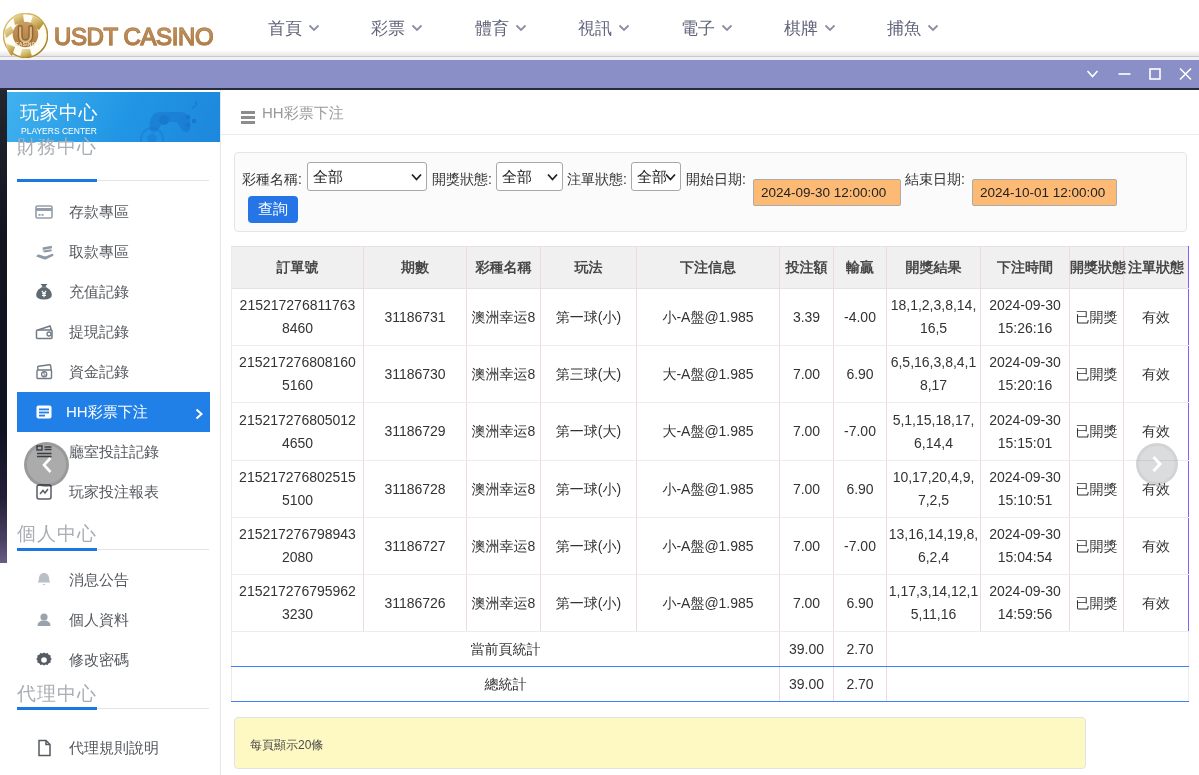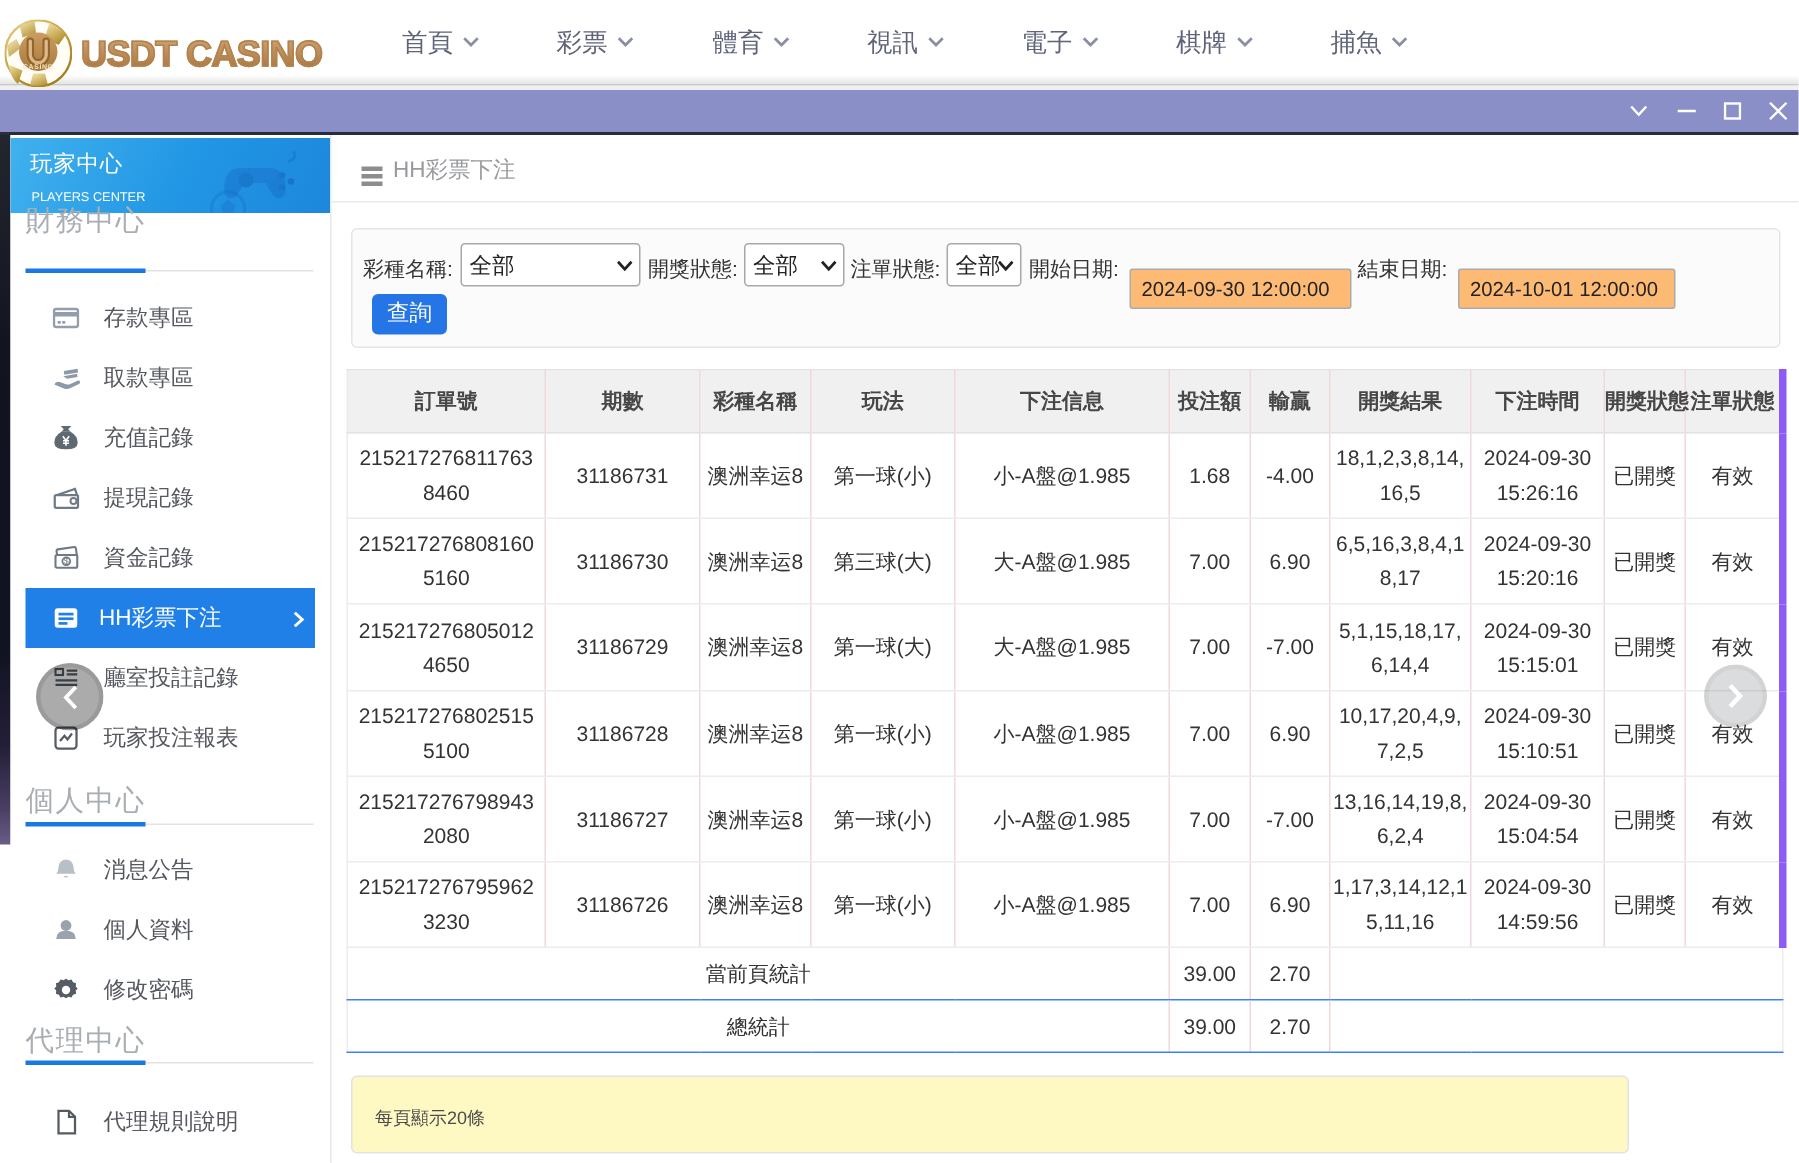--- a/index.html
+++ b/index.html
@@ -1,33 +1,33 @@
 <!DOCTYPE html>
 <html><head>
 <meta charset="utf-8">
 <style>
 *{margin:0;padding:0;box-sizing:border-box;}
 html,body{width:1199px;height:775px;overflow:hidden;background:#fff;font-family:"Liberation Sans",sans-serif;}
 
 #topbar{position:absolute;left:0;top:0;width:1199px;height:57px;background:#fff;border-bottom:1px solid #c9c9c9;z-index:30;}
 #topbar .shade{position:absolute;left:0;bottom:0;width:1199px;height:6px;background:linear-gradient(rgba(0,0,0,0),rgba(0,0,0,0.10));z-index:-1;}
-#logotext{position:absolute;left:54px;top:23px;font-size:24px;font-weight:bold;letter-spacing:-0.4px;background:linear-gradient(#d3a878,#a06c36);-webkit-background-clip:text;background-clip:text;color:transparent;-webkit-text-stroke:1.1px #b3834e;}
+#logotext{position:absolute;left:54px;top:23px;font-size:24px;font-weight:normal;letter-spacing:-0.4px;background:linear-gradient(#d3a878,#a06c36);-webkit-background-clip:text;background-clip:text;color:transparent;-webkit-text-stroke:1.1px #b3834e;}
 .nav{position:absolute;top:0;height:57px;line-height:57px;font-size:17px;color:#60647a;z-index:35;}
 .nav svg{margin-left:6px;vertical-align:2px;}
 
 #ptitle{position:absolute;left:0;top:60px;width:1199px;height:28px;background:#8a90c7;z-index:25;}
 #ptitle .gapline{position:absolute;left:0;top:-3px;width:1199px;height:3px;background:#f0f0f0;}
 #darkline{position:absolute;left:0;top:88px;width:1199px;height:2px;background:#272d3a;z-index:25;}
 .wbtn{position:absolute;top:0;height:28px;}
 
 #darkstrip{position:absolute;left:0;top:90px;width:7px;height:473px;background:linear-gradient(#23262e,#121420 30%,#101320 72%,#231e38 86%,#4a3f63 95%,#6a5c85);z-index:5;}
 
 #sidebar{position:absolute;left:7px;top:90px;width:214px;height:685px;background:#fff;border-right:1px solid #e7e7e7;z-index:10;}
 #sideheader{position:absolute;left:0px;top:2px;width:213px;height:50px;background:linear-gradient(115deg,#41b1ee 0%,#2196e4 55%,#1d87dc 100%);overflow:hidden;}
-#sideheader .t1{position:absolute;left:13px;top:8px;color:#fff;font-size:15px;letter-spacing:0.5px;}
+#sideheader .t1{position:absolute;left:13px;top:8px;color:#fff;font-size:19px;letter-spacing:0.5px;}
 #sideheader .t2{position:absolute;left:14px;top:33.5px;color:#fff;font-size:8.5px;letter-spacing:0px;}
 .secttitle{position:absolute;left:10px;font-size:19px;color:#a9aeb4;letter-spacing:1px;}
 .sectline{position:absolute;left:10px;width:192px;height:1px;background:#e3e3e3;}
 .sectline i{position:absolute;left:0;top:-1px;width:80px;height:3px;background:#1a78e2;display:block;}
 .mitem{position:absolute;left:0;width:217px;height:40px;color:#55585e;font-size:15px;}
 .mitem .txt{position:absolute;left:62px;top:50%;transform:translateY(-50%);}
 .mitem svg.ic{position:absolute;left:28px;top:50%;transform:translateY(-50%);}
 .mitem.sel{left:10px;width:193px;background:#2080e8;color:#fff;}
 .mitem.sel .txt{left:49px;}
 .mitem.sel svg.ic{left:18px;}
@@ -43,21 +43,21 @@
 .fsel .tx{position:absolute;left:5px;top:5px;}
 .fsel svg{position:absolute;right:4px;top:10px;}
 .finput{position:absolute;top:73px;height:27px;background:#fdba74;border:1px solid #ababab;border-radius:2px;font-size:13.5px;color:#222;z-index:9;white-space:nowrap;margin-top:16px;}
 .finput .tx{position:absolute;left:7px;top:5px;}
 #qbtn{position:absolute;left:27px;top:106px;width:50px;height:27px;background:#2575e6;border-radius:4px;color:#fff;font-size:15px;text-align:center;line-height:26px;z-index:9;}
 
 #tbl{position:absolute;left:10px;top:156px;border-collapse:collapse;table-layout:fixed;width:957px;font-size:14px;color:#333;}
 #tbl th{white-space:nowrap;background:#f0f0f0;font-weight:bold;color:#474747;height:42px;border-right:1px solid #f1d8da;border-bottom:1px solid #e3e3e3;border-top:1px solid #e3e3e3;}
 #tbl td{white-space:nowrap;text-align:center;border-right:1px solid #f1d8da;border-bottom:1px solid #ececec;line-height:23px;}
 #tbl td.first,#tbl th.first{border-left:1px solid #ececec;}
-#tbl td.last,#tbl th.last{border-right:5px solid #8b5cf6;}
+#tbl td.last,#tbl th.last{border-right:1px solid #8b5cf6;}
 #tbl tr.r{height:57px;}
 #tbl tr.s{height:35px;}
 #tbl tr.s td{border-bottom:1px solid #3b82f6;}
 
 #foot{position:absolute;left:13px;top:627px;width:852px;height:52px;background:#fef9c3;border:1px solid #e0e3e6;border-radius:4px;font-size:12px;color:#4c4c4c;}
 #foot .lft{position:absolute;left:15px;top:19px;}
 #foot .rgt{position:absolute;right:19px;top:19px;white-space:nowrap;margin-top:40px;}
 #foot .rgt a{color:#2e7ae0;text-decoration:none;}
 #foot .pg1{background:#99a3d2;color:#2f66d8;padding:1px 2px;}
 #foot .pinput{display:inline-block;width:30px;height:21px;background:#fff;border:2px solid #2b7ce8;border-radius:3px;vertical-align:-6px;}
@@ -316,21 +316,21 @@
           <th>下注時間</th>
           <th>開獎狀態</th>
           <th class="last">注單狀態</th>
     </tr>
     <tr class="r">
       <td class="first">215217276811763<br>8460</td>
           <td>31186731</td>
           <td>澳洲幸运8</td>
           <td>第一球(小)</td>
           <td>小-A盤@1.985</td>
-          <td>1.68</td>
+          <td>3.39</td>
           <td>-4.00</td>
           <td>18,1,2,3,8,14,<br>16,5</td>
           <td>2024-09-30<br>15:26:16</td>
           <td>已開獎</td>
           <td class="last">有效</td>
     </tr>
     <tr class="r">
       <td class="first">215217276808160<br>5160</td>
           <td>31186730</td>
           <td>澳洲幸运8</td>

